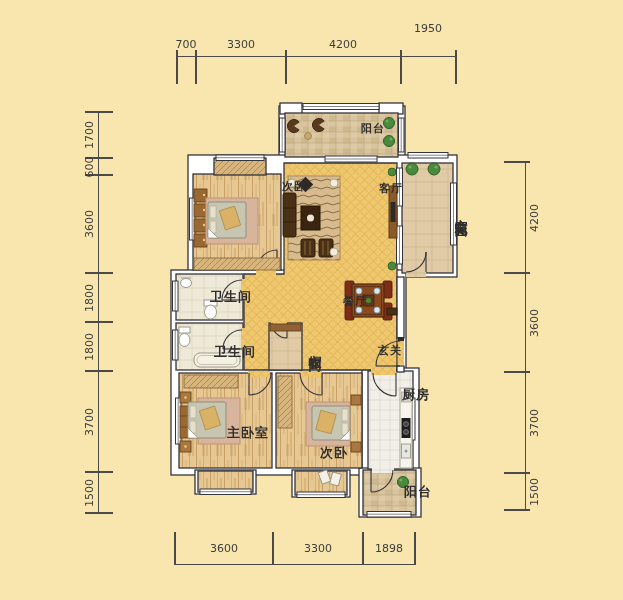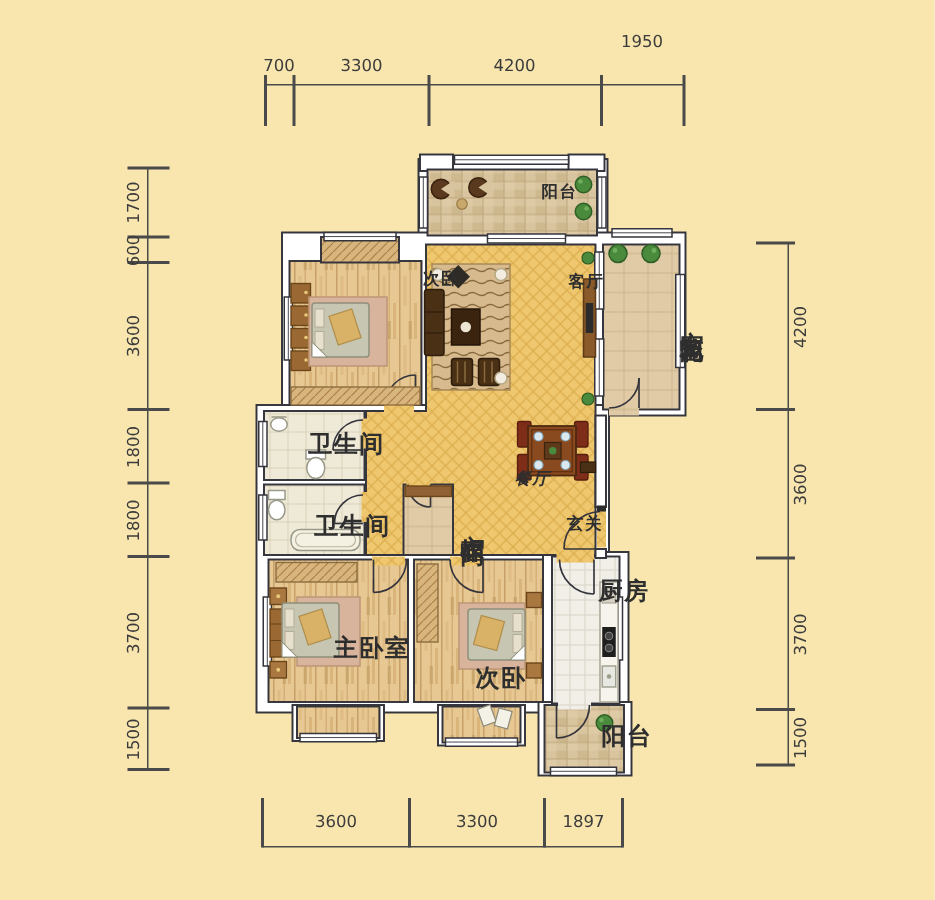--- a/index.html
+++ b/index.html
@@ -1,21 +1,21 @@
 <!DOCTYPE html>
 <html><head>
 <meta charset="utf-8">
 <style>
   html,body{margin:0;padding:0;}
   body{font-family:"DejaVu Sans","Liberation Sans",sans-serif;}
   .canvas{position:relative;width:623px;height:600px;background:#F8E6AE;overflow:hidden;}
   .canvas svg{position:absolute;left:0;top:0;}
   .lbl{position:absolute;transform:translate(-50%,-50%);color:#2e2e2e;font-weight:700;
        font-size:11px;letter-spacing:1px;white-space:nowrap;line-height:1;margin-left:28px;}
-  .lbl.sm{font-size:16px;}
+  .lbl.sm{font-size:13px;}
   .lbl.v{writing-mode:vertical-rl;letter-spacing:2px;transform:translate(-50%,-50%);}
   .dimlbl{position:absolute;transform:translate(-50%,-50%);color:#3c3c3c;font-weight:400;
        font-size:11px;white-space:nowrap;line-height:1;}
   .dimlbl.v{writing-mode:vertical-rl;transform:translate(-50%,-50%) rotate(180deg);}
   .dline{position:absolute;background:#4a4a4a;}
 </style>
 </head>
 <body>
 
 <div class="canvas">
@@ -370,21 +370,21 @@
         </g>
   </g>
 </svg>
 
 <span class="lbl" style="left:345px;top:128px;">阳台</span>
 <span class="lbl" style="left:266px;top:186px;">次卧</span>
 <span class="lbl" style="left:363px;top:188px;">客厅</span>
 <span class="lbl v sm" style="left:433px;top:212px;">空中花园</span>
 <span class="lbl sm" style="left:203px;top:296px;">卫生间</span>
 <span class="lbl sm" style="left:207px;top:351px;">卫生间</span>
-<span class="lbl" style="left:327px;top:319px;font-style:italic;">餐厅</span>
+<span class="lbl" style="left:327px;top:301px;">餐厅</span>
 <span class="lbl v sm" style="left:287px;top:347px;">衣帽间</span>
 <span class="lbl" style="left:362px;top:350px;font-family:Liberation Serif, serif;">玄关</span>
 <span class="lbl sm" style="left:220px;top:432px;">主卧室</span>
 <span class="lbl sm" style="left:306px;top:452px;">次卧</span>
 <span class="lbl sm" style="left:388px;top:394px;">厨房</span>
 <span class="lbl sm" style="left:390px;top:491px;">阳台</span>
 
 <div>
   <div class="dline" style="left:177px;top:55.5px;width:279px;height:1.5px;"></div>
   <div class="dline" style="left:176.3px;top:50px;width:1.5px;height:34px;"></div>
@@ -399,21 +399,21 @@
 </div>
 
 <div>
   <div class="dline" style="left:175px;top:563.5px;width:240px;height:1.5px;"></div>
   <div class="dline" style="left:174.3px;top:532px;width:1.5px;height:33px;"></div>
   <div class="dline" style="left:272.3px;top:532px;width:1.5px;height:33px;"></div>
   <div class="dline" style="left:362.3px;top:532px;width:1.5px;height:33px;"></div>
   <div class="dline" style="left:414.3px;top:532px;width:1.5px;height:33px;"></div>
   <span class="dimlbl" style="left:224px;top:548px;">3600</span>
   <span class="dimlbl" style="left:318px;top:548px;">3300</span>
-  <span class="dimlbl" style="left:389px;top:548px;">1897</span>
+  <span class="dimlbl" style="left:389px;top:548px;">1898</span>
 </div>
 
 <div>
   <div class="dline" style="left:97.5px;top:112px;width:1.5px;height:401px;"></div>
   <div class="dline" style="left:85px;top:111.3px;width:28px;height:1.5px;"></div>
   <div class="dline" style="left:85px;top:157.3px;width:28px;height:1.5px;"></div>
   <div class="dline" style="left:85px;top:174.3px;width:28px;height:1.5px;"></div>
   <div class="dline" style="left:85px;top:272.3px;width:28px;height:1.5px;"></div>
   <div class="dline" style="left:85px;top:321.3px;width:28px;height:1.5px;"></div>
   <div class="dline" style="left:85px;top:370.3px;width:28px;height:1.5px;"></div>

